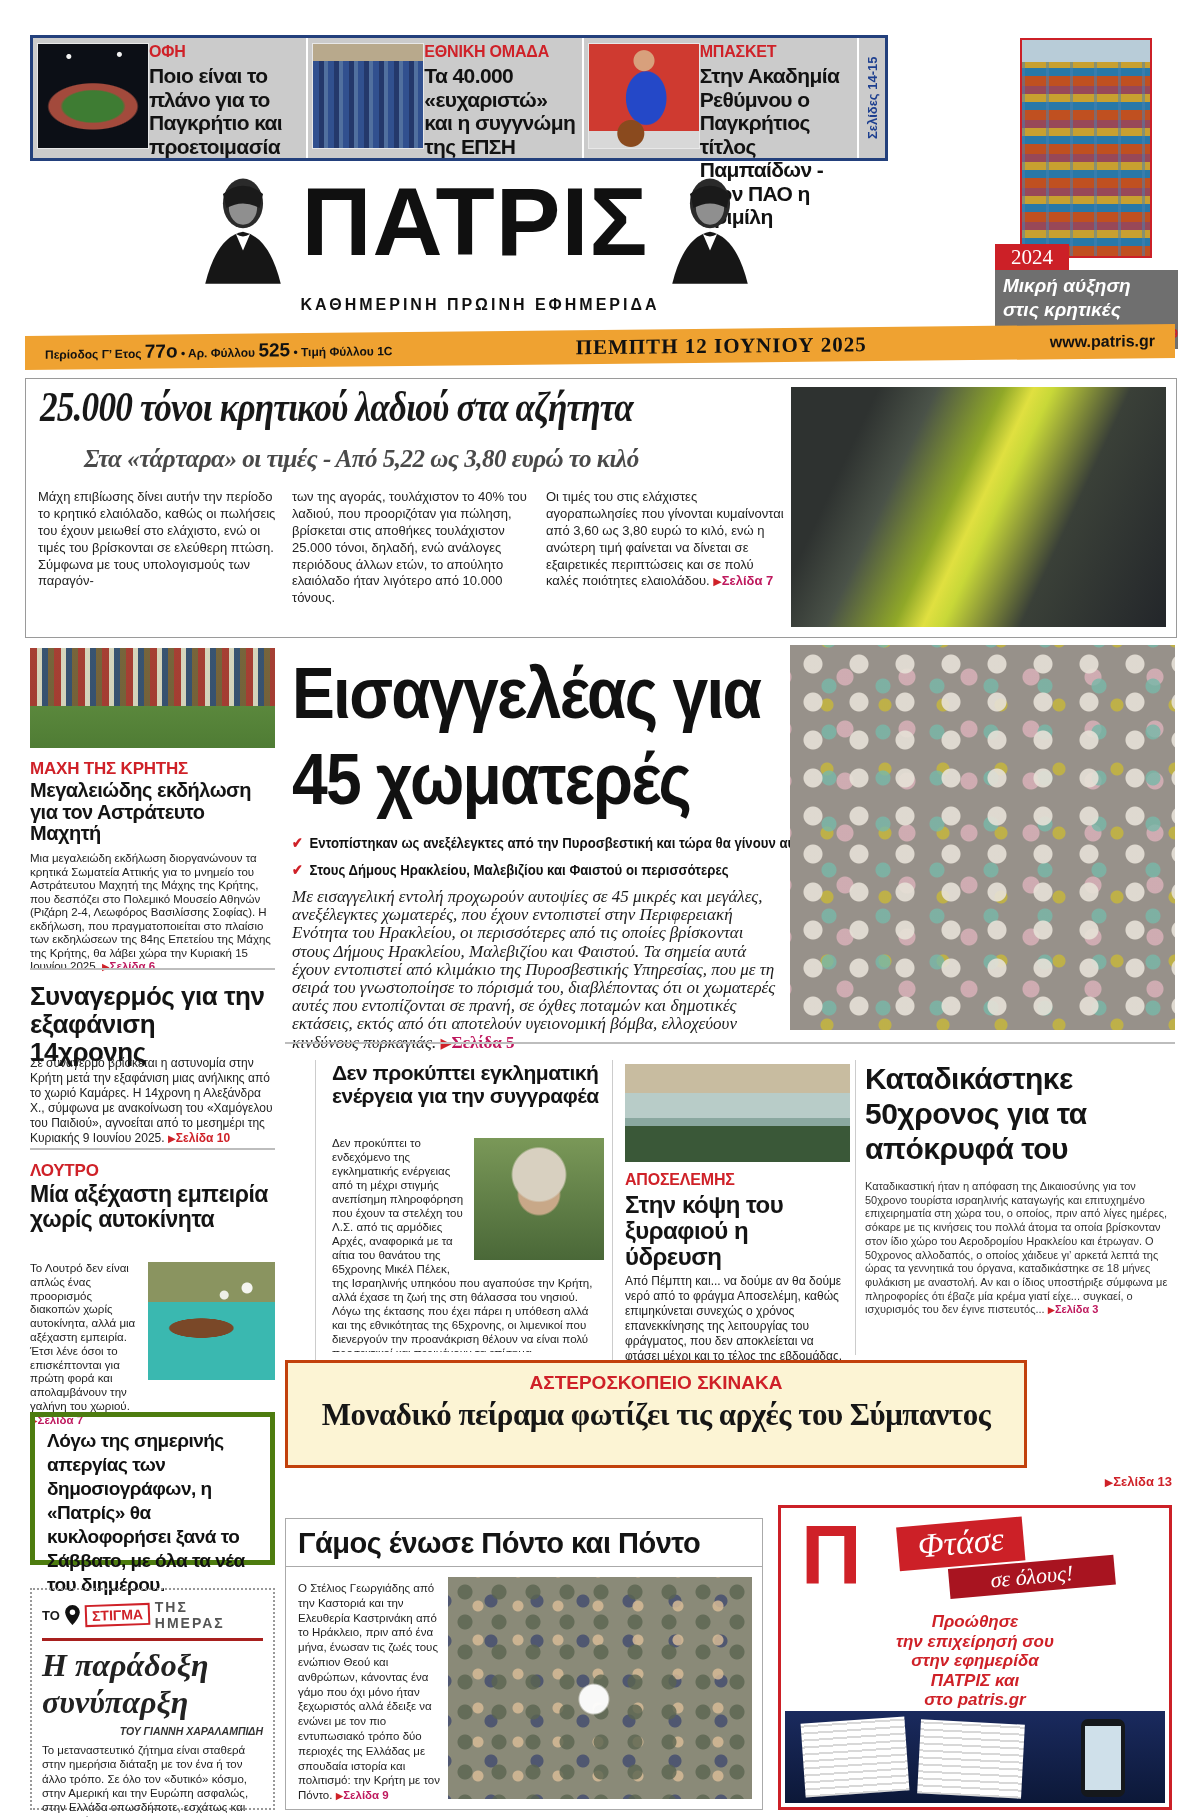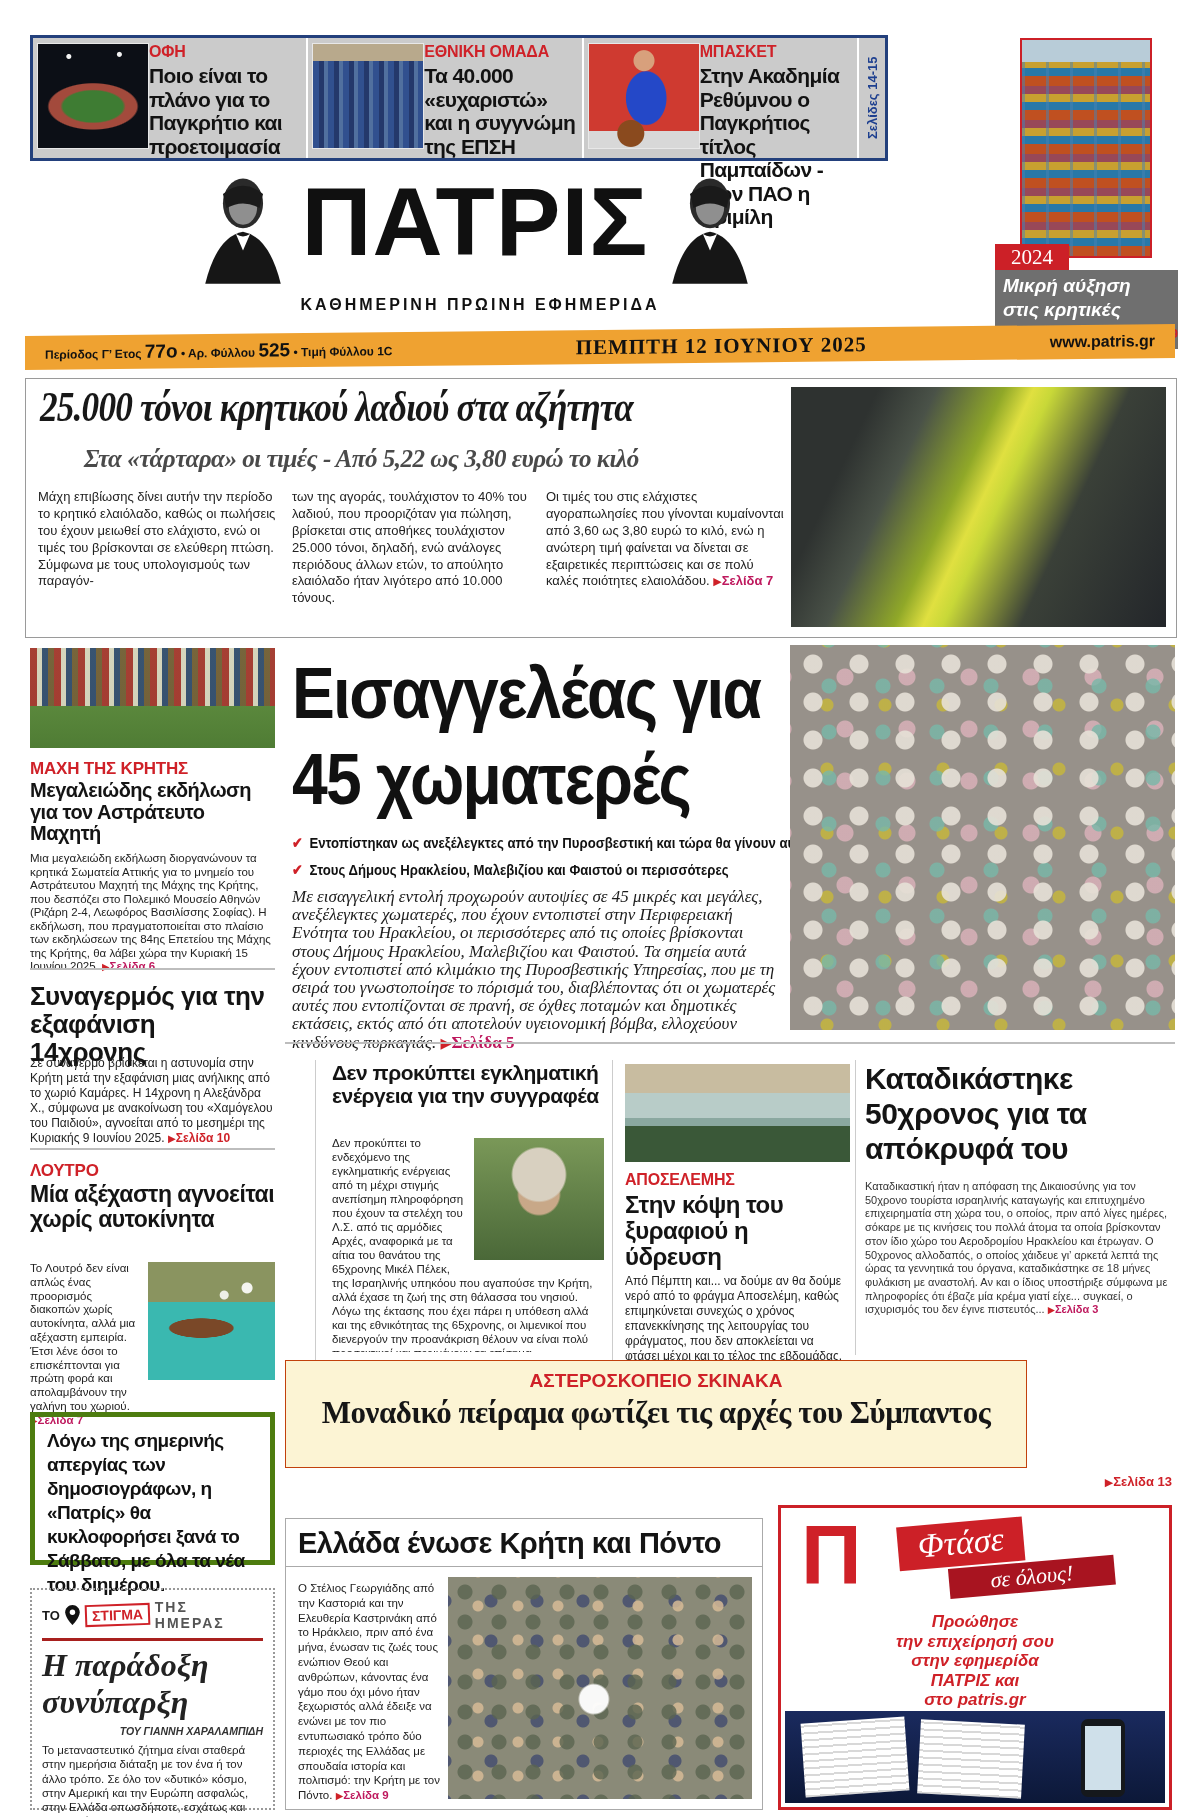--- a/index.html
+++ b/index.html
@@ -139,21 +139,21 @@
       linear-gradient(#7a9858,#4a6838);}
   #reservoir-photo{left:625px;top:1064px;width:225px;height:98px;background:
       linear-gradient(180deg,#c8bca0 0 30%,#b8ccc8 30% 55%,#8aa8a0 55% 63%,#3a5838 63%);}
   #apos-kicker{left:625px;top:1172px;font-size:16px;}
   #apos-headline{left:625px;top:1192px;width:225px;font-size:24px;}
   #apos-body{left:625px;top:1274px;width:225px;font-size:12px;line-height:15px;}
   #convicted-headline{left:865px;top:1062px;width:310px;font-size:30px;line-height:1.16;}
   #convicted-body{left:865px;top:1180px;width:310px;font-size:11px;line-height:13.7px;color:#333;}
 
   
-  #skinaka-banner{left:285px;top:1360px;width:742px;height:108px;background:#fcf4d4;border:1px solid #c2410c;
+  #skinaka-banner{left:285px;top:1360px;width:742px;height:108px;background:#fcf4d4;border:3px solid #c2410c;
       box-sizing:border-box;text-align:center;padding-top:9px;z-index:3;}
   #skinaka-kicker{font-size:19px;font-weight:bold;color:#cf2128;margin-bottom:3px;}
   #skinaka-headline{font-family:"Liberation Serif",serif;font-weight:bold;font-size:31px;letter-spacing:-0.5px;color:#161616;}
   #skinaka-pageref{left:1000px;top:1474px;width:172px;text-align:right;font-size:13px;z-index:3;}
 
   
   #wedding-box{left:285px;top:1518px;width:478px;height:292px;border:1px solid #aaa;box-sizing:border-box;background:#fff;}
   #wedding-headline{border-bottom:1px solid #aaa;padding:9px 12px 7px;font-size:29px;}
   #wedding-body{position:absolute;left:12px;top:62px;width:142px;font-size:11.5px;line-height:14.8px;}
   #wedding-photo{position:absolute;left:162px;top:58px;width:304px;height:222px;background:
@@ -270,21 +270,21 @@
   </div>
   <div id="main-lede" class="abs"><span>Με εισαγγελική εντολή προχωρούν αυτοψίες σε 45 μικρές και μεγάλες, ανεξέλεγκτες χωματερές, που έχουν εντοπιστεί στην Περιφερειακή Ενότητα του Ηρακλείου, οι περισσότερες από τις οποίες βρίσκονται στους Δήμους Ηρακλείου, Μαλεβιζίου και Φαιστού. Τα σημεία αυτά έχουν εντοπιστεί από κλιμάκιο της Πυροσβεστικής Υπηρεσίας, που με τη σειρά του γνωστοποίησε το πόρισμά του, διαβλέποντας ότι οι χωματερές αυτές που εντοπίζονται σε πρανή, σε όχθες ποταμών και δημοτικές εκτάσεις, εκτός από ότι αποτελούν υγειονομική βόμβα, ελλοχεύουν κινδύνους πυρκαγιάς.</span> <span class="pref"><span class="tri">▶</span><span class="plabel">Σελίδα 5</span></span></div>
   <div id="garbage-photo" class="abs photo"></div>
   <div id="rule-main" class="abs hrule"></div>
 
   <div id="rule-l1" class="abs hrule"></div>
   <div id="missing-headline" class="abs hl">Συναγερμός για την εξαφάνιση 14χρονης</div>
   <div id="missing-body" class="abs body-txt"><span>Σε συναγερμό βρίσκεται η αστυνομία στην Κρήτη μετά την εξαφάνιση μιας ανήλικης από το χωριό Καμάρες. Η 14χρονη η Αλεξάνδρα Χ., σύμφωνα με ανακοίνωση του «Χαμόγελου του Παιδιού», αγνοείται από το μεσημέρι της Κυριακής 9 Ιουνίου 2025.</span> <span class="pref"><span class="tri">▶</span><span class="plabel" style="color:#cf2128">Σελίδα 10</span></span></div>
   <div id="rule-l2" class="abs hrule"></div>
   <div id="loutro-kicker" class="abs kicker">ΛΟΥΤΡΟ</div>
-  <div id="loutro-headline" class="abs hl">Μία αξέχαστη αγνοείται χωρίς αυτοκίνητα</div>
+  <div id="loutro-headline" class="abs hl">Μία αξέχαστη εμπειρία χωρίς αυτοκίνητα</div>
   <div id="loutro-body" class="abs body-txt"><span>Το Λουτρό δεν είναι απλώς ένας προορισμός διακοπών χωρίς αυτοκίνητα, αλλά μια αξέχαστη εμπειρία. Έτσι λένε όσοι το επισκέπτονται για πρώτη φορά και απολαμβάνουν την γαλήνη του χωριού.</span> <span class="pref"><span class="tri">▶</span><span class="plabel">Σελίδα 7</span></span></div>
   <div id="boat-photo" class="abs photo"></div>
 
   <div id="strike-box" class="abs">Λόγω της σημερινής απεργίας των δημοσιογράφων, η «Πατρίς» θα κυκλοφορήσει ξανά το Σάββατο, με όλα τα νέα του διημέρου.</div>
 
   <div id="stigma-box" class="abs">
     <div class="stigma-head">
       <span class="stigma-to">ΤΟ</span>
       <svg width="15" height="20" viewBox="0 0 16 22">
           <path d="M8,0 C3.6,0 0,3.6 0,8 c0,6 8,14 8,14 s8,-8 8,-14 C16,3.6 12.4,0 8,0 z" fill="#111"></path>
@@ -317,21 +317,21 @@
   <div id="convicted-headline" class="abs hl">Καταδικάστηκε 50χρονος για τα απόκρυφά του</div>
   <div id="convicted-body" class="abs body-txt"><span>Καταδικαστική ήταν η απόφαση της Δικαιοσύνης για τον 50χρονο τουρίστα ισραηλινής καταγωγής και επιτυχημένο επιχειρηματία στη χώρα του, ο οποίος, πριν από λίγες ημέρες, σόκαρε με τις κινήσεις του πολλά άτομα τα οποία βρίσκονταν στον ίδιο χώρο του Αεροδρομίου Ηρακλείου και έτρωγαν. Ο 50χρονος αλλοδαπός, ο οποίος χάιδευε γι’ αρκετά λεπτά της ώρας τα γεννητικά του όργανα, καταδικάστηκε σε 18 μήνες φυλάκιση με αναστολή. Αν και ο ίδιος υποστήριξε σύμφωνα με πληροφορίες ότι έβαζε μία κρέμα γιατί είχε... συγκαεί, ο ισχυρισμός του δεν έγινε πιστευτός...</span> <span class="pref"><span class="tri">▶</span><span class="plabel">Σελίδα 3</span></span></div>
 
   <div id="skinaka-banner" class="abs">
     <div id="skinaka-kicker">ΑΣΤΕΡΟΣΚΟΠΕΙΟ ΣΚΙΝΑΚΑ</div>
     <div id="skinaka-headline">Μοναδικό πείραμα φωτίζει τις αρχές του Σύμπαντος</div>
   </div>
   <div id="skinaka-pageref" class="abs"><span class="pref"><span class="tri">▶</span><span class="plabel" style="color:#cf2128">Σελίδα 13</span></span></div>
 
   <div id="wedding-box" class="abs">
-    <div id="wedding-headline" class="hl">Ελλάδα ένωσε Κρήτη και Πόντο</div>
+    <div id="wedding-headline" class="hl">Γάμος ένωσε Πόντο και Πόντο</div>
     <div id="wedding-body" class="body-txt"><span>Ο Στέλιος Γεωργιάδης από την Καστοριά και την Ελευθερία Καστρινάκη από το Ηράκλειο, πριν από ένα μήνα, ένωσαν τις ζωές τους ενώπιον Θεού και ανθρώπων, κάνοντας ένα γάμο που όχι μόνο ήταν ξεχωριστός αλλά έδειξε να ενώνει με τον πιο εντυπωσιακό τρόπο δύο περιοχές της Ελλάδας με σπουδαία ιστορία και πολιτισμό: την Κρήτη με τον Πόντο.</span> <span class="pref"><span class="tri">▶</span><span class="plabel">Σελίδα 9</span></span></div>
     <div id="wedding-photo" class="photo"></div>
   </div>
 
   <div id="promo-box" class="abs">
     <div id="promo-logo">Π</div>
     <div id="promo-ribbon">
       <span class="r1">Φτάσε</span>
       <span class="r2">σε όλους!</span>
     </div>

